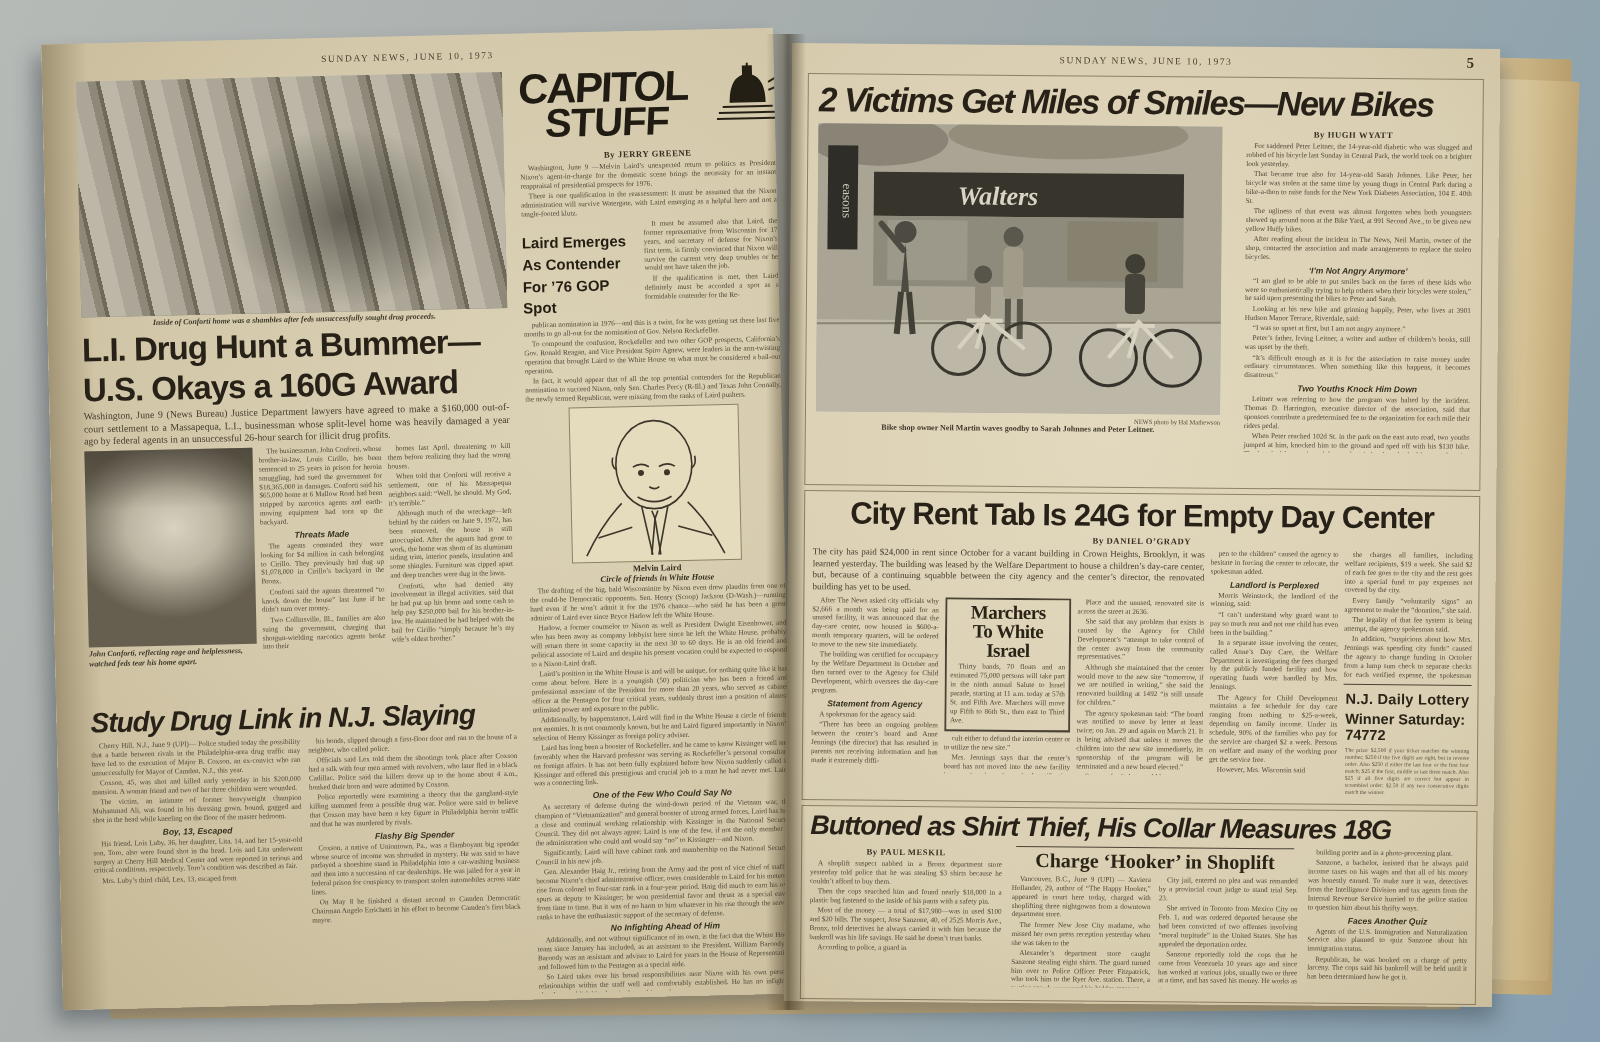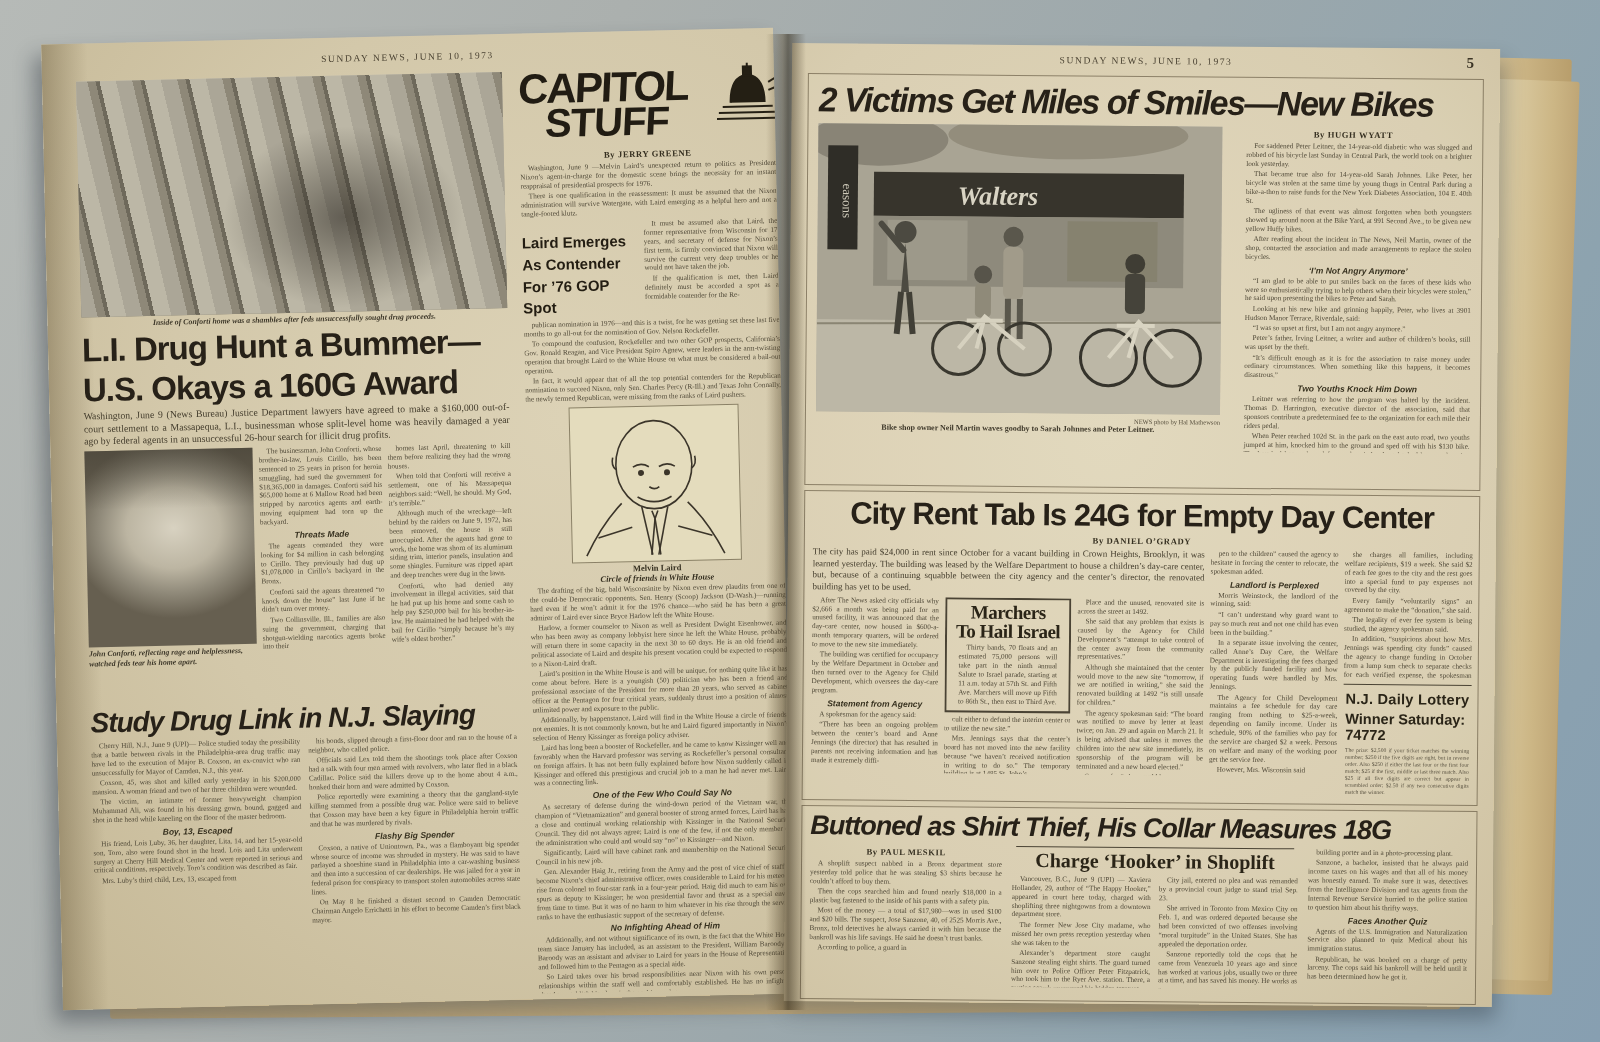--- a/index.html
+++ b/index.html
@@ -78,21 +78,21 @@
   .brow .col{flex:1;padding-left:12px;height:330px;}
   .sec-rent{margin-top:5px;height:302px;padding:3px 8px;}
   .hl-rent{font-size:31px;letter-spacing:-1px;text-align:center;margin:1px 0;}
   .rrow{display:flex;gap:6px;height:238px;}
   .rent-left{width:392px;flex:none;}
   .r3{display:flex;gap:6px;height:176px;}
   .r3 .col{flex:1;height:100%;}
   .colD,.colE{width:128px;flex:none;height:100%;}
   .mbox{border:2px solid #4a4334;padding:3px 4px 4px;margin-bottom:3px;}
   .mhead{font-weight:bold;font-size:19px;line-height:1.0;text-align:center;color:#2a2417;letter-spacing:-.5px;}
-  .mbox p{font-size:7.2px;line-height:1.25;text-align:justify;margin:3px 8px 0;color:#4f4837;}
+  .mbox p{font-size:7.2px;line-height:1.25;text-align:justify;margin:3px 0 0;color:#4f4837;}
   .lotto{margin-top:5px;padding:6px 2px 2px;border-top:1.5px solid #4a4334;}
   .lotto .t{font:bold 14.5px "Liberation Sans",sans-serif;color:#2a2417;letter-spacing:.3px;}
   .lotto .t2{font:bold 14.5px "Liberation Sans",sans-serif;color:#2a2417;margin-top:4px;}
   .fine{font-size:5.6px;line-height:1.25;text-align:justify;color:#5a5342;margin-top:4px;}
   .sec-thief{margin-top:5px;height:186px;padding:3px 8px;}
   .hl-thief{font-style:italic;font-size:27px;letter-spacing:-1px;margin:1px 0 3px;}
   .trow{display:flex;height:146px;}
   .tA{width:192px;flex:none;height:100%;}
   .tMid{flex:1;padding:0 10px;}
   .hooker{font-weight:bold;font-size:20px;text-align:center;color:#2a2417;border-top:1.5px solid #4a4334;padding-top:2px;margin:0 4px 3px;}
@@ -320,51 +320,51 @@
               <div class="col">
                   <p>After The News asked city officials why $2,666 a month was being paid for an unused facility, it was announced that the day-care center, now housed in $600-a-month temporary quarters, will be ordered to move to the new site immediately.</p>
                   <p>The building was certified for occupancy by the Welfare Department in October and then turned over to the Agency for Child Development, which oversees the day-care program.</p>
                   <h4>Statement from Agency</h4>
                   <p>A spokesman for the agency said:</p>
                   <p>“There has been an ongoing problem between the center’s board and Anne Jennings (the director) that has resulted in parents not receiving information and has made it extremely diffi-</p>
                 </div>
               <div class="col">
                 <div class="mbox">
                   <div class="mhead">Marchers</div>
-                  <div class="mhead">To Hail Israel</div>
+                  <div class="mhead">To White Israel</div>
                   <p>Thirty bands, 70 floats and an estimated 75,000 persons will take part in the ninth annual Salute to Israel parade, starting at 11 a.m. today at 57th St. and Fifth Ave. Marchers will move up Fifth to 86th St., then east to Third Ave.</p>
                 </div>
                 <div class="col">
                     <p>cult either to defund the interim center or to utilize the new site.”</p>
                     <p>Mrs. Jennings says that the center’s board has not moved into the new facility because “we haven’t received notification in writing to do so.” The temporary building is at 1485 St. John’s</p>
                   </div>
               </div>
               <div class="col">
-                  <p>Place and the unused, renovated site is across the street at 1492.</p>
+                  <p>Place and the unused, renovated site is across the street at 2636.</p>
                   <p>She said that any problem that exists is caused by the Agency for Child Development’s “attempt to take control of the center away from the community representatives.”</p>
                   <p>Although she maintained that the center would move to the new site “tomorrow, if we are notified in writing,” she said the renovated building at 1492 “is still unsafe for children.”</p>
                   <p>The agency spokesman said: “The board was notified to move by letter at least twice; on Jan. 29 and again on March 21. It is being advised that unless it moves the children into the new site immediately, its sponsorship of the program will be terminated and a new board elected.”</p>
                   <p>Concern for “what would hap-</p>
                 </div>
             </div>
           </div>
           <div class="col colD">
               <p>pen to the children” caused the agency to hesitate in forcing the center to relocate, the spokesman added.</p>
               <h4>Landlord is Perplexed</h4>
               <p>Morris Weinstock, the landlord of the winning, said:</p>
               <p>“I can’t understand why guard want to pay so much rent and not one child has even been in the building.”</p>
               <p>In a separate issue involving the center, called Anne’s Day Care, the Welfare Department is investigating the fees charged by the publicly funded facility and how operating funds were handled by Mrs. Jennings.</p>
               <p>The Agency for Child Development maintains a fee schedule for day care ranging from nothing to $25-a-week, depending on family income. Under its schedule, 90% of the families who pay for the service are charged $2 a week. Persons on welfare and many of the working poor get the service free.</p>
               <p>However, Mrs. Wisconsin said</p>
             </div>
           <div class="colD colE">
             <div class="col" style="height:128px;">
                 <p>she charges all families, including welfare recipients, $19 a week. She said $2 of each fee goes to the city and the rest goes into a special fund to pay expenses not covered by the city.</p>
                 <p>Every family “voluntarily signs” an agreement to make the “donation,” she said.</p>
-                <p>The legality of ever fee system is being studied, the agency spokesman said.</p>
+                <p>The legality of that fee system is being attempt, the agency spokesman said.</p>
                 <p>In addition, “suspicions about how Mrs. Jennings was spending city funds” caused the agency to change funding in October from a lump sum check to separate checks for each verified expense, the spokesman said.</p>
               </div>
             <div class="lotto">
               <div class="t">N.J. Daily Lottery</div>
               <div class="t2">Winner Saturday: 74772</div>
               <div class="fine">The prize: $2,500 if your ticket matches the winning number; $250 if the five digits are right, but in reverse order. Also $250 if either the last four or the first four match; $25 if the first, middle or last three match. Also $25 if all five digits are correct but appear in scrambled order; $2.50 if any two consecutive digits match the winner.</div>
             </div>
           </div>
         </div>
       </div>
@@ -393,21 +393,21 @@
                   <p>City jail, entered no plea and was remanded by a provincial court judge to stand trial Sep. 23.</p>
                   <p>She arrived in Toronto from Mexico City on Feb. 1, and was ordered deported because she had been convicted of two offenses involving “moral turpitude” in the United States. She has appealed the deportation order.</p>
                   <p>Sanzone reportedly told the cops that he came from Venezuela 10 years ago and since has worked at various jobs, usually two or three at a time, and has saved his money. He works as a</p>
                 </div>
             </div>
           </div>
           <div class="col tD">
               <p>building porter and in a photo-processing plant.</p>
               <p>Sanzone, a bachelor, insisted that he always paid income taxes on his wages and that all of his money was honestly earned. To make sure it was, detectives from the Intelligence Division and tax agents from the Internal Revenue Service hurried to the police station to question him about his thrifty ways.</p>
               <h4>Faces Another Quiz</h4>
-              <p>Agents of the U.S. Immigration and Naturalization Service also planned to quiz Medical about his immigration status.</p>
+              <p>Agents of the U.S. Immigration and Naturalization Service also planned to quiz Sanzone about his immigration status.</p>
               <p>Republican, he was booked on a charge of petty larceny. The cops said his bankroll will be held until it has been determined how he got it.</p>
             </div>
         </div>
       </div>
 
     </div>
   </div>
 
   <div class="gutter"></div>
 </div>

